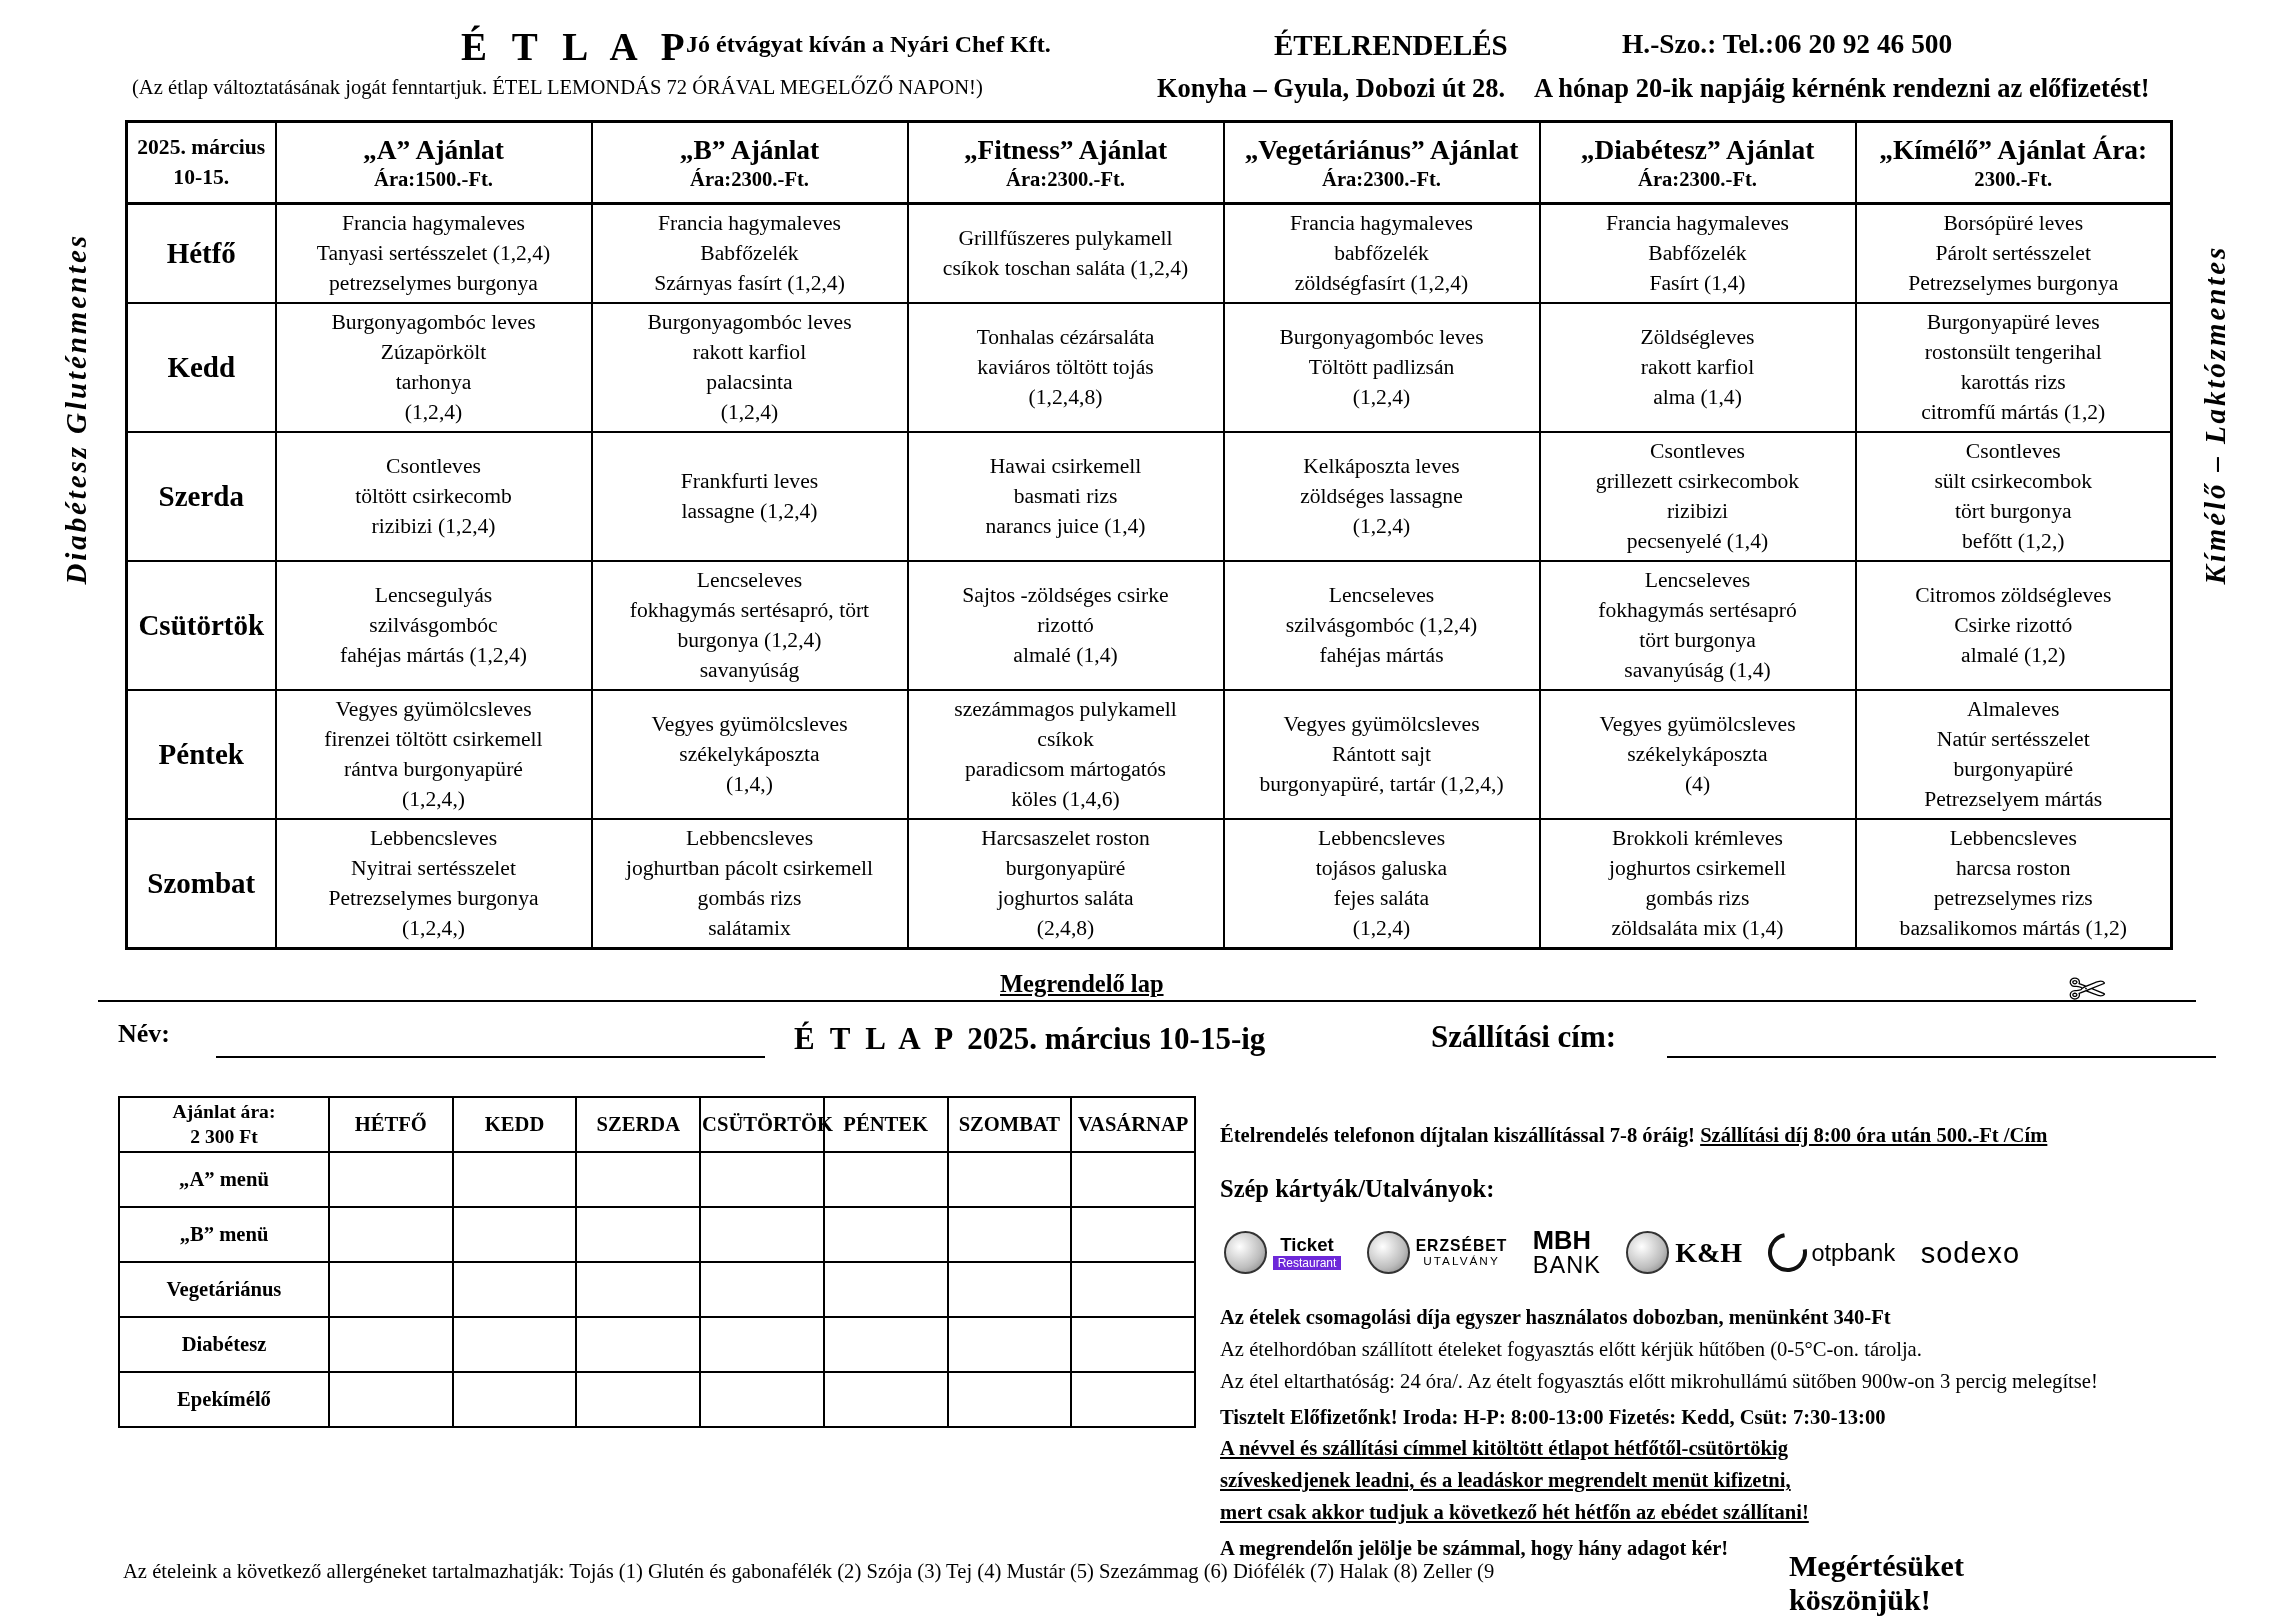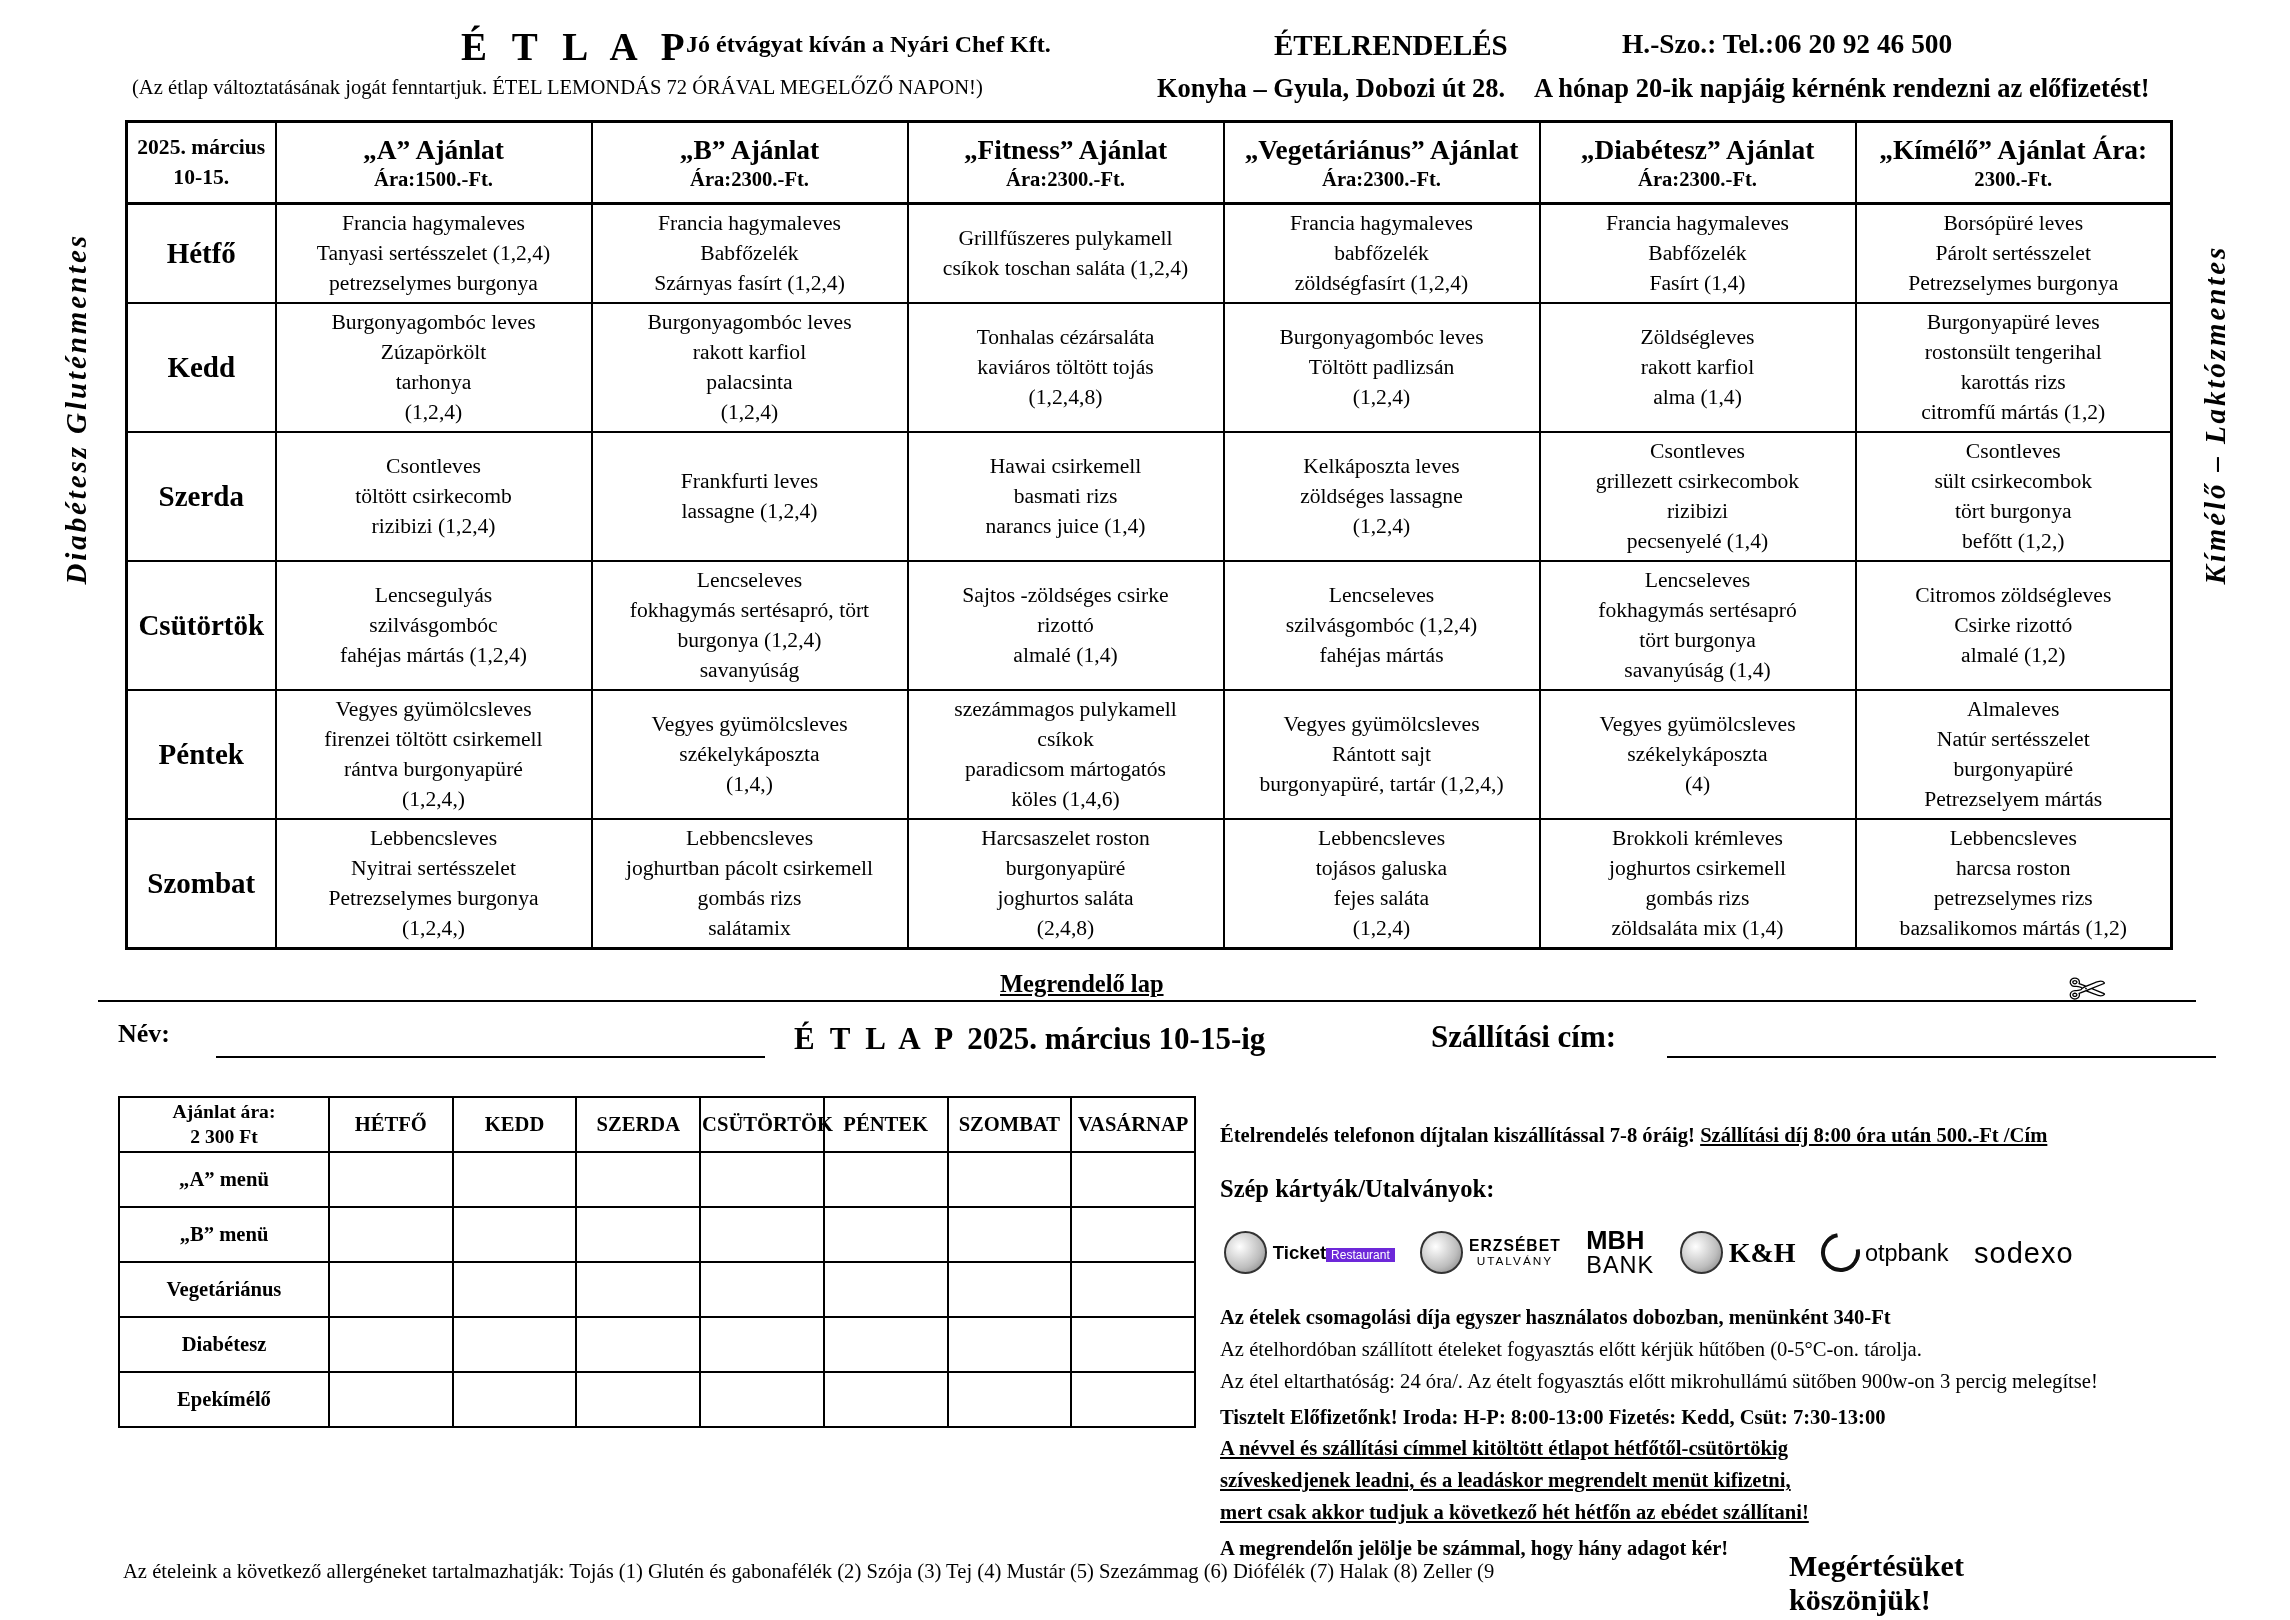--- a/index.html
+++ b/index.html
@@ -267,21 +267,21 @@
     font-family: "Liberation Sans", sans-serif;
   }
   .logo-circle {
     width: 39px; height: 39px;
     border-radius: 50%;
     border: 2.9px solid #333;
     display: inline-block;
     background: radial-gradient(circle at 35% 35%, #fff 0%, #bdbdbd 60%, #777 100%);
   }
   .ticket-box {
-    display:flex; flex-direction: row; align-items:flex-end;
+    display:flex; flex-direction: column; align-items:center;
     line-height: 1;
   }
   .ticket-word { font-size: 18.6px; font-weight: bold; }
   .ticket-sub {
     font-size: 12px; background: #6d28d9; color:#fff;
     padding: 1px 4.9px; margin-top: 2px;
   }
   .erzsebet {
     display:flex; flex-direction: column; align-items:center; line-height: 1.05;
   }

